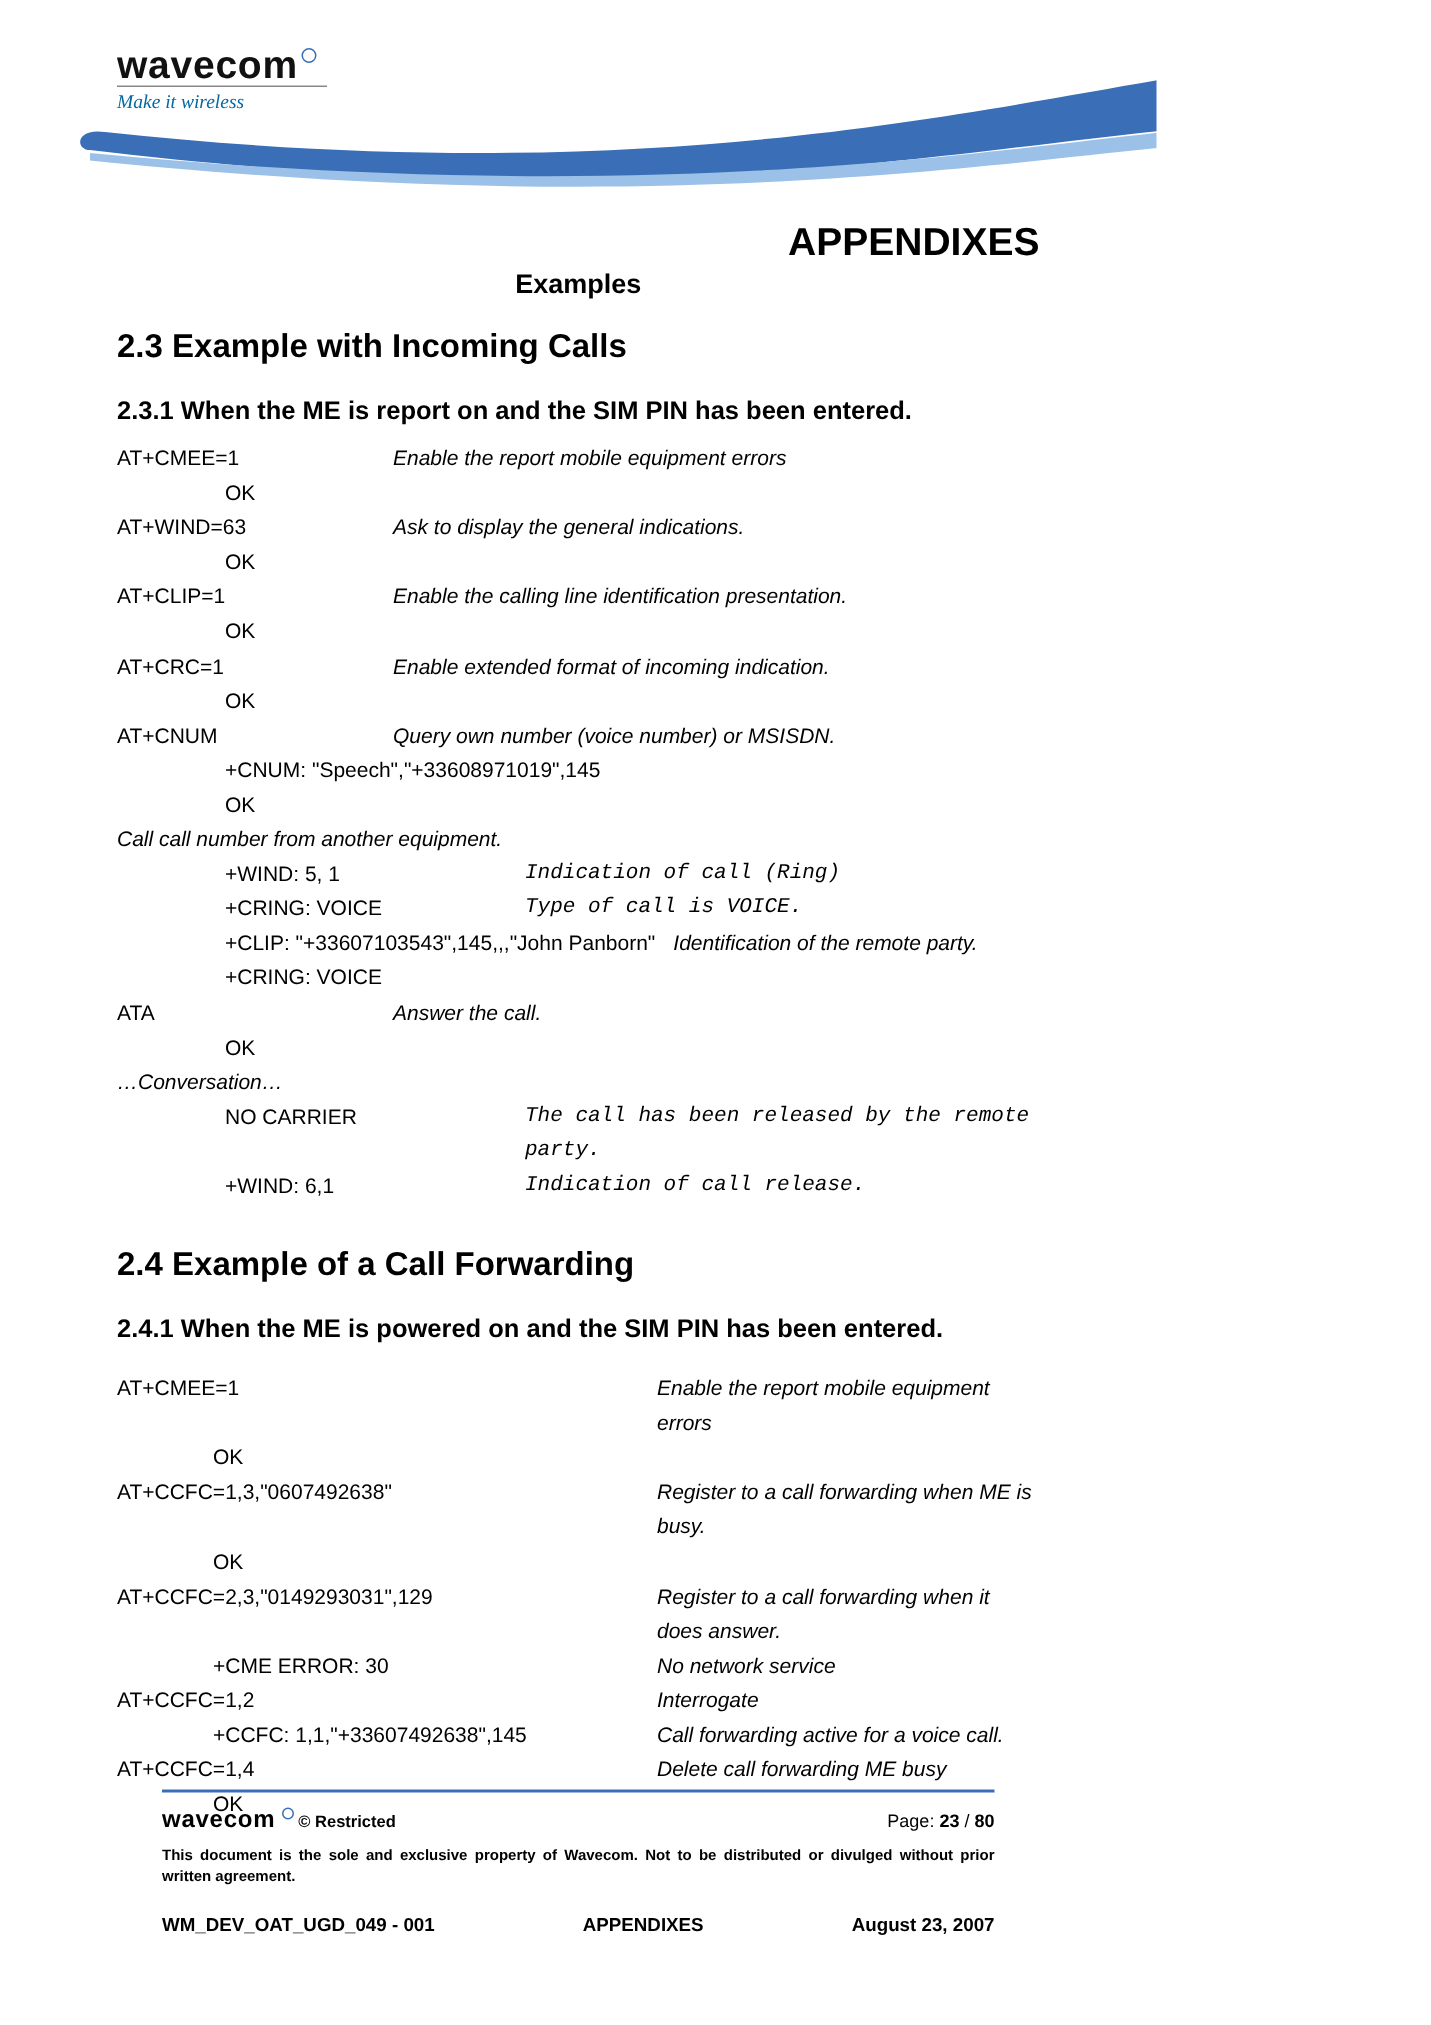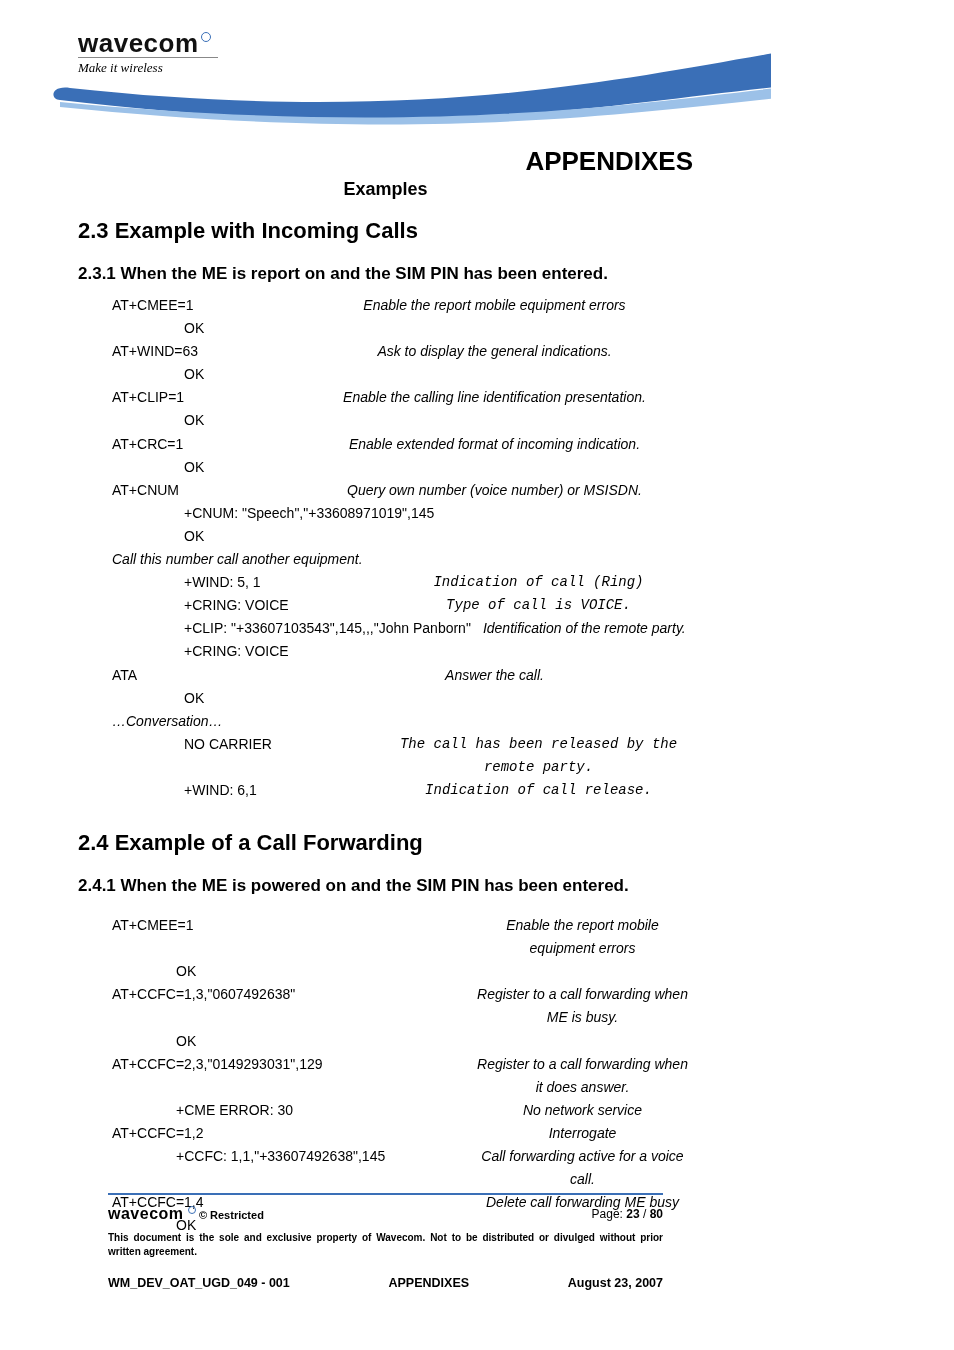--- a/index.html
+++ b/index.html
@@ -29,21 +29,21 @@
     font-family: Arial, sans-serif;
     font-weight: 900;
     font-size: 26px;
     letter-spacing: 0.5px;
     color: #111;
   }
   .logo-tag {
     font-family: Georgia, serif;
     font-style: italic;
     font-size: 13px;
-    color: #000000;
+    color: #0369a1;
     margin-top: -2px;
     border-top: 1px solid #888;
     padding-top: 2px;
     width: 140px;
   }
   .swoosh {
     position: absolute;
     left: 0; right: 0; top: 0;
     height: 150px;
     pointer-events: none;
@@ -78,30 +78,29 @@
     font-family: Arial, sans-serif;
     font-weight: 900;
     font-size: 17px;
     margin: 10px 0 10px;
   }
   .row {
     display: flex;
     font-size: 14px;
     line-height: 1.65;
     font-family: Verdana, Arial, sans-serif;
-    margin-left: 34px;
   }
   .col-a { width: 72px; flex: 0 0 72px; }
   .col-b { width: 112px; flex: 0 0 112px; }
   .col-c { flex: 1 1 auto; }
   .col-wide-left { width: 360px; flex: 0 0 360px; }
   .col-wide-right { flex: 1 1 auto; }
   .col-b2 { width: 200px; flex: 0 0 200px; }
   .col-c2 { flex: 1 1 auto; font-family: Liberation Mono, monospace; }
-  .italic { font-style: italic; text-align: center; }
+  .italic { font-style: italic; }
   .footer {
     position: absolute;
     left: 108px;
     right: 108px;
     bottom: 60px;
     font-family: Verdana, Arial, sans-serif;
     font-size: 12px;
   }
   .footer .rule {
     border-top: 2px solid #3a6fb7;
@@ -219,21 +218,21 @@
           <div class="col-c">+CNUM: "Speech","+33608971019",145</div>
         </div>
         <div class="row">
           <div class="col-a"></div>
           <div class="col-b">OK</div>
           <div class="col-c"></div>
         </div>
       </div>
 
     <div class="row italic">
-        <span>Call this number call another equipment.</span>
+        <span>Call call number from another equipment.</span>
       </div>
 
     <div id="s23-rows2">
         <div class="row">
           <div class="col-a"></div>
           <div class="col-b2">+WIND: 5, 1</div>
           <div class="col-c2 italic">Indication of call (Ring)</div>
         </div>
         <div class="row">
           <div class="col-a"></div>

